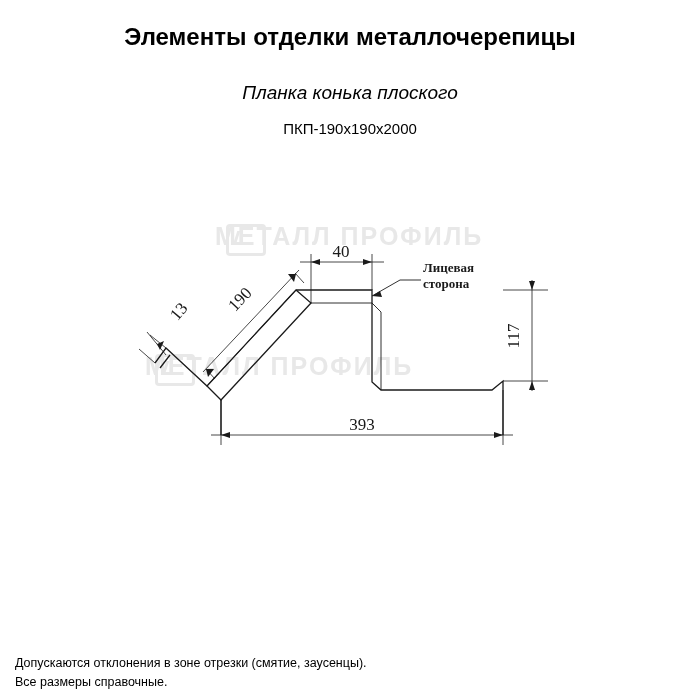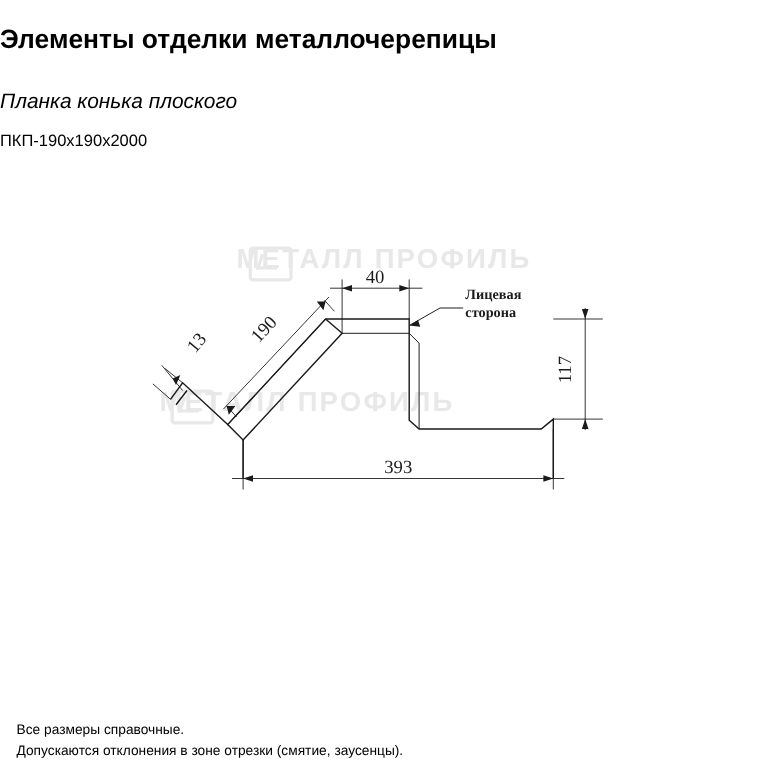--- a/index.html
+++ b/index.html
@@ -17,20 +17,21 @@
   }
   .page {
     position: absolute;
     inset: 0;
   }
   .title-block {
     position: absolute;
     top: 22px;
     left: 0;
     width: 700px;
+    text-align: center;
   }
   .title-main {
     font-size: 24px;
     font-weight: bold;
     letter-spacing: 0px;
     line-height: 30px;
   }
   .title-sub {
     font-size: 19px;
     font-weight: normal;
@@ -202,17 +203,17 @@
       </g>
       <g fill="#1a1a1a" stroke="none">
         <polygon points="372,146 380,141 382,147"></polygon>
       </g>
       <text class="face-label" x="423" y="122" fill="#1a1a1a">Лицевая</text>
       <text class="face-label" x="423" y="138" fill="#1a1a1a">сторона</text>
     </svg>
   </div>
 
   <div class="notes">
+    <div>Допускаются отклонения в зоне отрезки (смятие, заусенцы).</div>
     <div>Все размеры справочные.</div>
-    <div>Допускаются отклонения в зоне отрезки (смятие, заусенцы).</div>
   </div>
 
 </div>
 
 </body></html>

